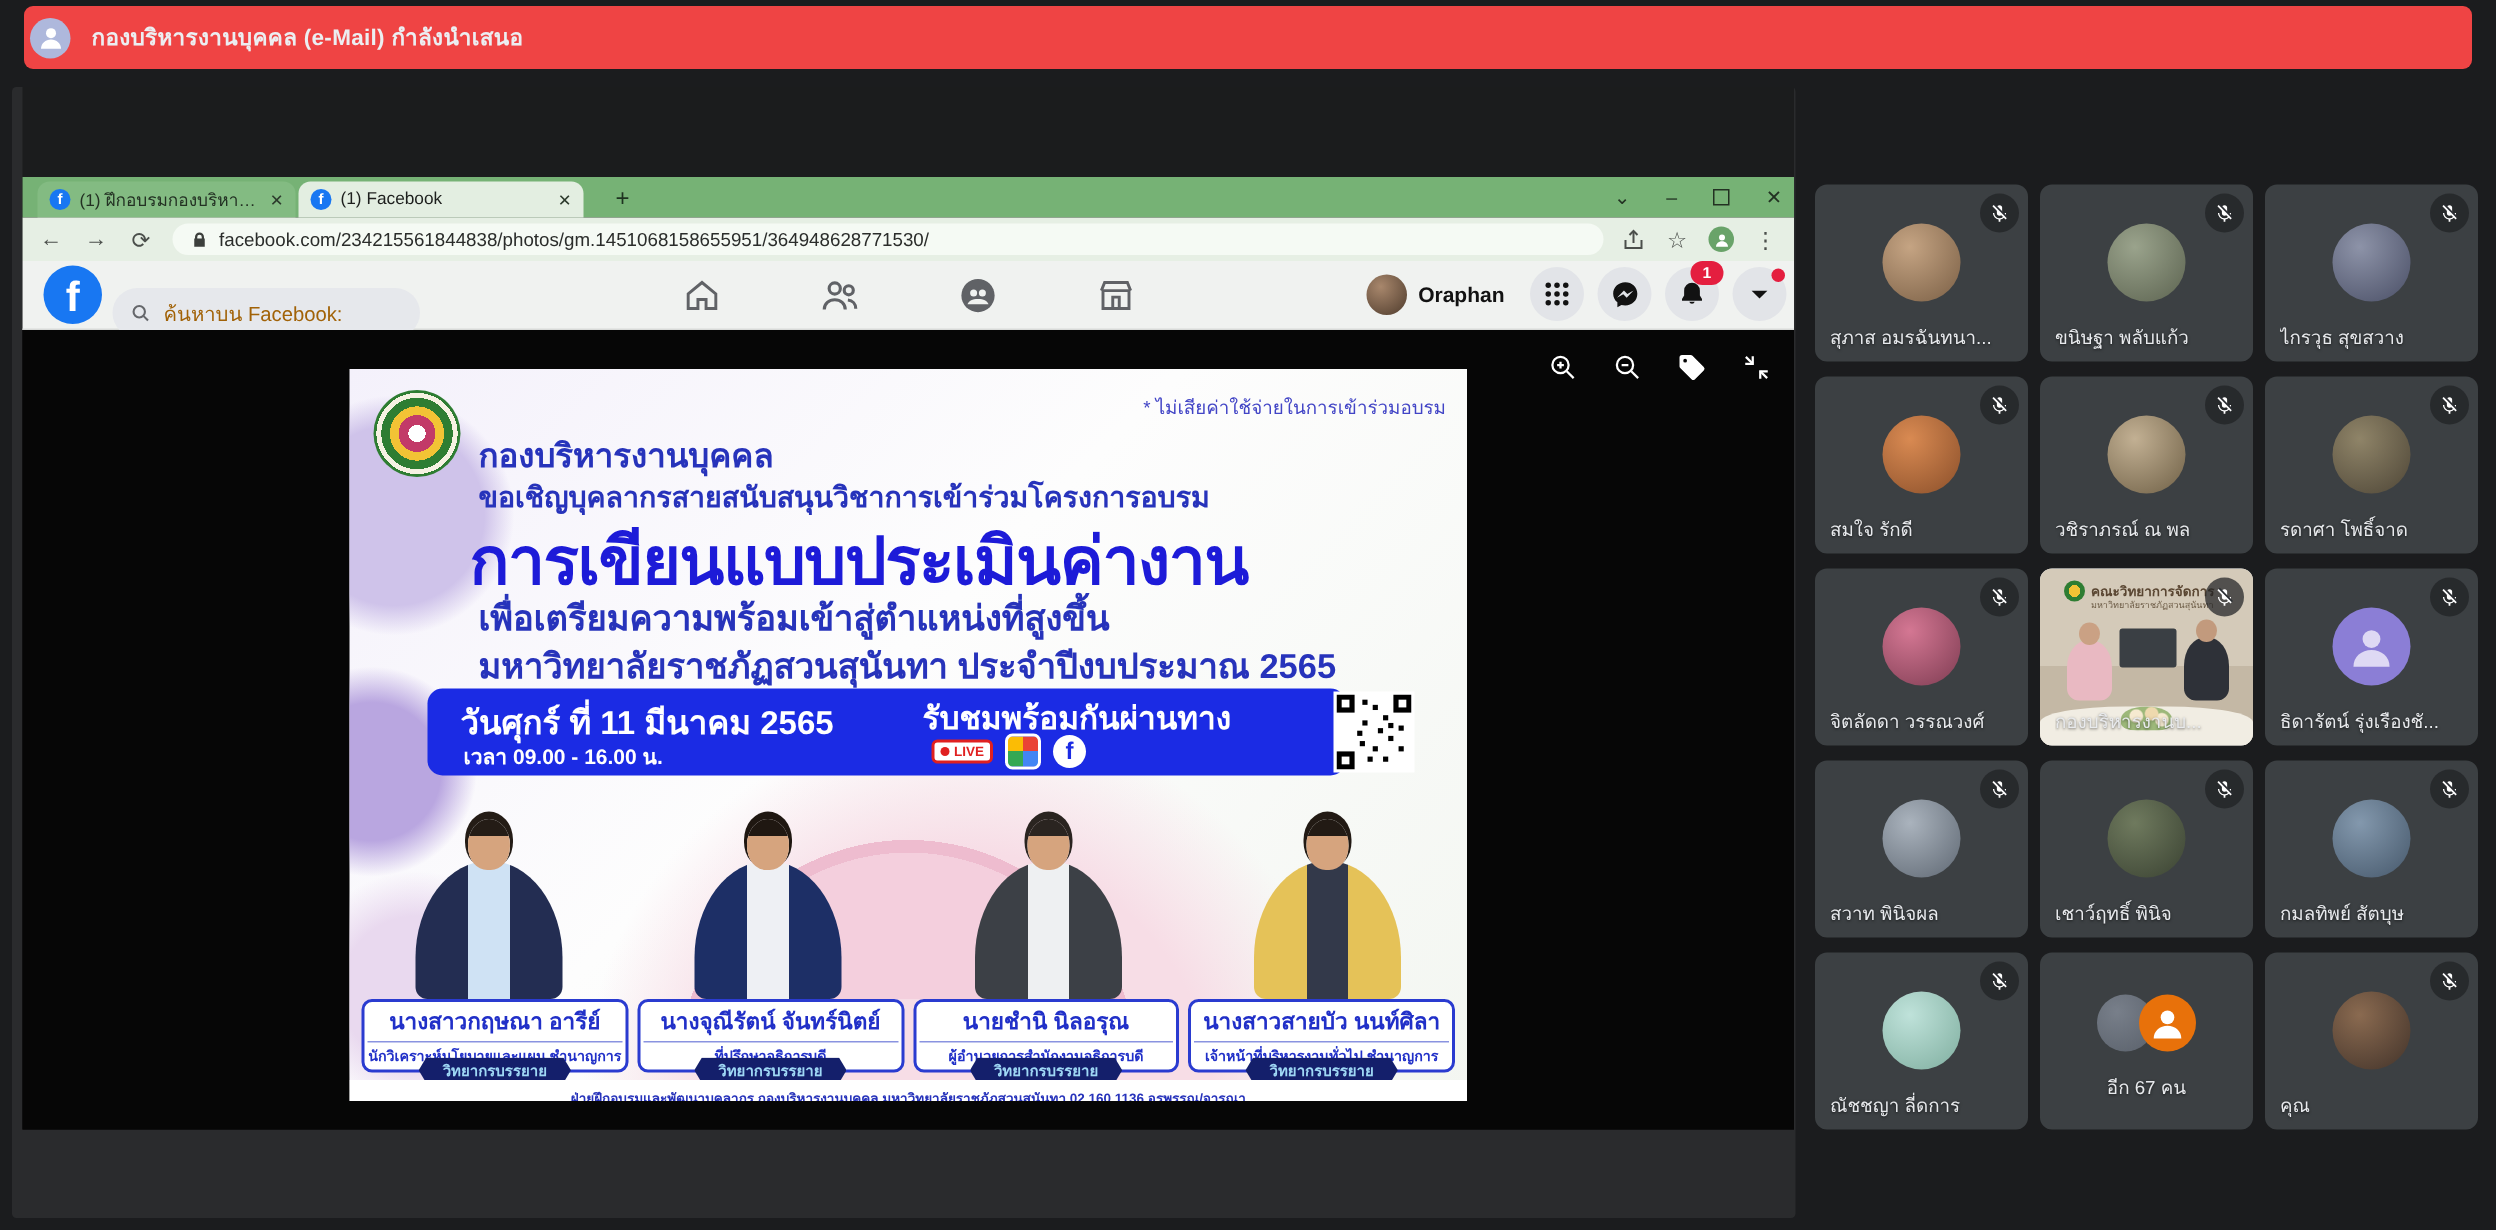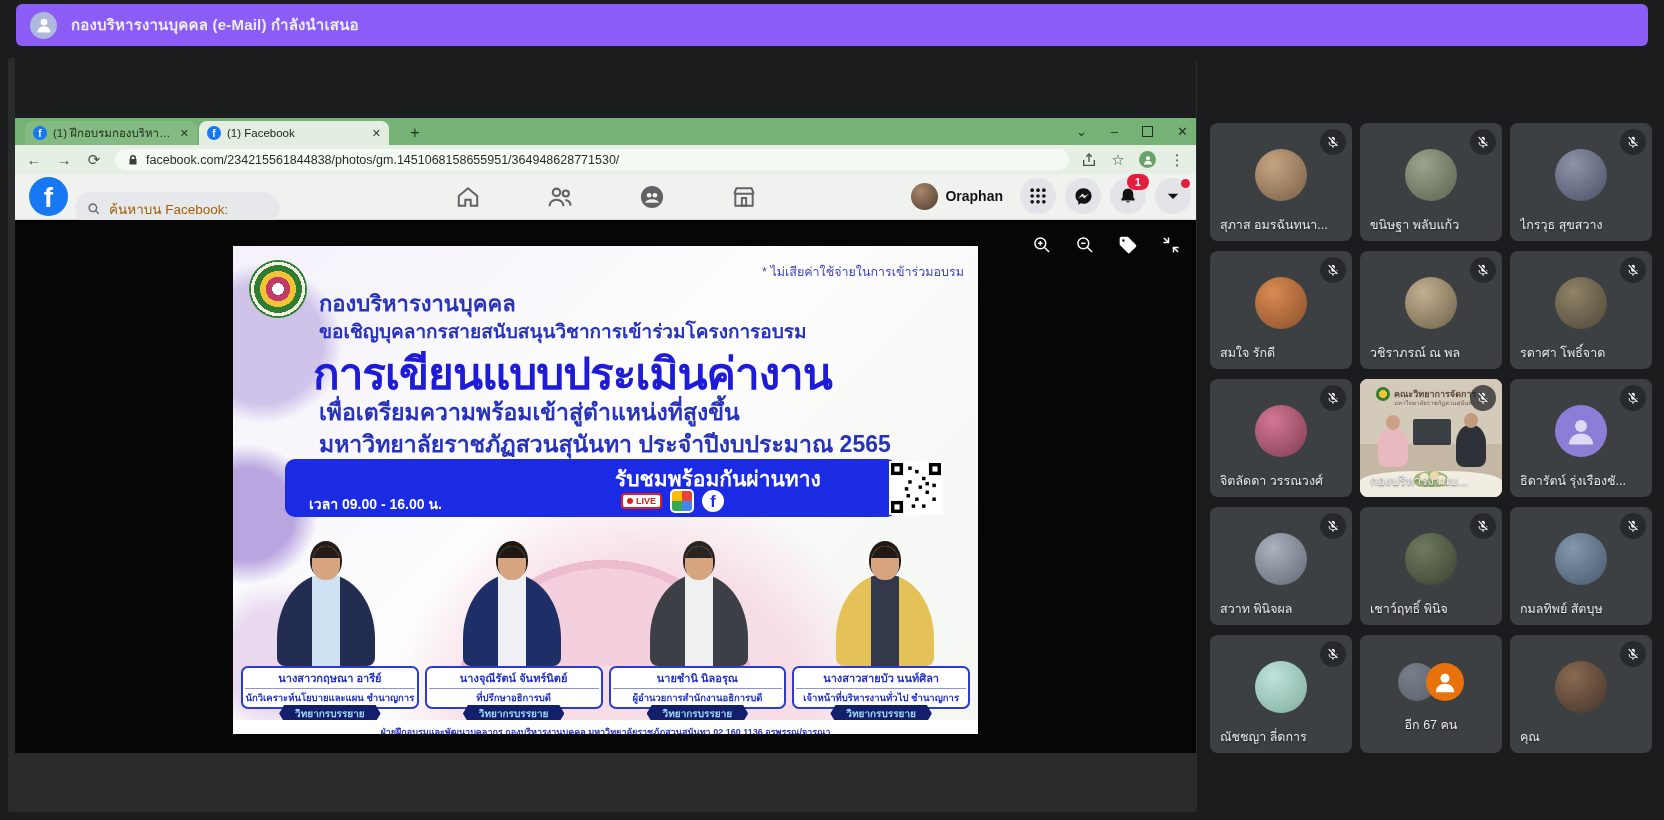--- a/index.html
+++ b/index.html
@@ -1,19 +1,19 @@
 <!DOCTYPE html>
 <html><head>
 <meta charset="utf-8">
 <style>
   html,body{margin:0;padding:0;background:#131415;font-family:"Liberation Sans",sans-serif;}
   #app{position:relative;width:1664px;height:820px;background:#1b1c1e;overflow:hidden;}
 
   
-  .topbar{position:absolute;left:16px;top:4px;width:1632px;height:42px;background:#8b5cf6;border-radius:6px;display:flex;align-items:center;gap:14px;padding-left:14px;box-sizing:border-box;}
+  .topbar{position:absolute;left:16px;top:4px;width:1632px;height:42px;background:#ef4444;border-radius:6px;display:flex;align-items:center;gap:14px;padding-left:4px;box-sizing:border-box;}
   .topbar .avatar-circle{width:27px;height:27px;border-radius:50%;background:#aeb8dc;display:flex;align-items:center;justify-content:center;overflow:hidden;}
   .topbar .presenter-text{color:#eceef1;font-size:15px;font-weight:bold;letter-spacing:.2px;}
 
   
   .panel{position:absolute;left:8px;top:58px;width:1189px;height:754px;background:#2a2b2d;border-radius:3px;}
   .letterbox-top{position:absolute;left:7px;top:0;width:1181px;height:60px;background:#1b1c1d;}
 
   
   .browser{position:absolute;left:7px;top:60px;width:1181px;height:635px;background:#050505;}
   .tabstrip{position:absolute;left:0;top:0;width:100%;height:27px;background:#76b275;}
@@ -81,21 +81,21 @@
   .qr{position:absolute;right:-46px;top:2px;width:54px;height:54px;background:#fff;padding:2px;box-sizing:border-box;}
 
   .figures{position:absolute;left:0;top:266px;width:100%;height:154px;display:flex;
     background:radial-gradient(circle at 50% 130%,#f4cfdd 0 34%,#eebccf 34% 36%,transparent 36%);}
   .figure{flex:1;display:flex;flex-direction:column;align-items:center;justify-content:flex-end;}
   .fig-head{width:28px;height:34px;border-radius:50% 50% 46% 46%;position:relative;z-index:1;}
   .fig-body{width:98px;height:92px;margin-top:-6px;border-radius:50% 50% 8px 8px / 70% 70% 8px 8px;}
 
   .plates{position:absolute;left:8px;top:420px;width:729px;display:flex;gap:6px;}
   .plate{flex:1;background:#fff;border:2px solid #2a3bd0;border-radius:7px;text-align:center;padding:1px 2px 2px;box-shadow:0 0 0 1px #fff inset;}
-  .plate .sp-name{font-size:11px;font-weight:bold;color:#2130c8;border-bottom:1px solid #8a93e0;padding-bottom:1px;white-space:nowrap;overflow:hidden;}
+  .plate .sp-name{font-size:15px;font-weight:bold;color:#2130c8;border-bottom:1px solid #8a93e0;padding-bottom:1px;white-space:nowrap;overflow:hidden;}
   .plate .sp-title{font-size:9.5px;font-weight:bold;color:#2130c8;margin-top:1px;white-space:nowrap;overflow:hidden;}
   .ribbons{position:absolute;left:8px;top:459px;width:729px;display:flex;gap:6px;}
   .ribbon{flex:1;display:flex;justify-content:center;}
   .ribbon span{background:#141f6b;color:#9fd8f5;font-size:10px;font-weight:bold;padding:1px 16px;clip-path:polygon(5% 0,95% 0,100% 50%,95% 100%,5% 100%,0 50%);}
   .p-footer{position:absolute;left:0;top:474px;width:100%;height:24px;background:#ffffff;display:flex;align-items:center;justify-content:center;font-size:9px;font-weight:bold;color:#2733bb;}
 
   
   .grid{position:absolute;left:1210px;top:123px;width:442px;display:grid;grid-template-columns:repeat(3,142px);grid-auto-rows:118px;gap:10px 8px;}
   .tile{position:relative;background:#3c4043;border-radius:8px;overflow:hidden;cursor:pointer;}
   .tile.presenting{outline:2px solid #e8eaed;outline-offset:-2px;}
@@ -298,20 +298,21 @@
         <div class="poster">
           <div class="emblem"></div>
           <div class="free-note">* ไม่เสียค่าใช้จ่ายในการเข้าร่วมอบรม</div>
           <div class="p-org">กองบริหารงานบุคคล</div>
           <div class="p-invite">ขอเชิญบุคลากรสายสนับสนุนวิชาการเข้าร่วมโครงการอบรม</div>
           <div class="p-title">การเขียนแบบประเมินค่างาน</div>
           <div class="p-sub1">เพื่อเตรียมความพร้อมเข้าสู่ตำแหน่งที่สูงขึ้น</div>
           <div class="p-sub2">มหาวิทยาลัยราชภัฏสวนสุนันทา ประจำปีงบประมาณ 2565</div>
 
           <div class="p-banner">
+            <div class="pb-date">วันศุกร์ ที่ 11 มีนาคม 2565</div>
             <div class="pb-time">เวลา 09.00 - 16.00 น.</div>
             <div class="pb-watch">รับชมพร้อมกันผ่านทาง</div>
             <div class="pb-icons">
               <span class="live-badge">
                   <span class="ldot"></span>
                   <span>LIVE</span>
                 </span>
               <span class="gmeet"></span>
               <span class="fbc-small">f</span>
             </div>

